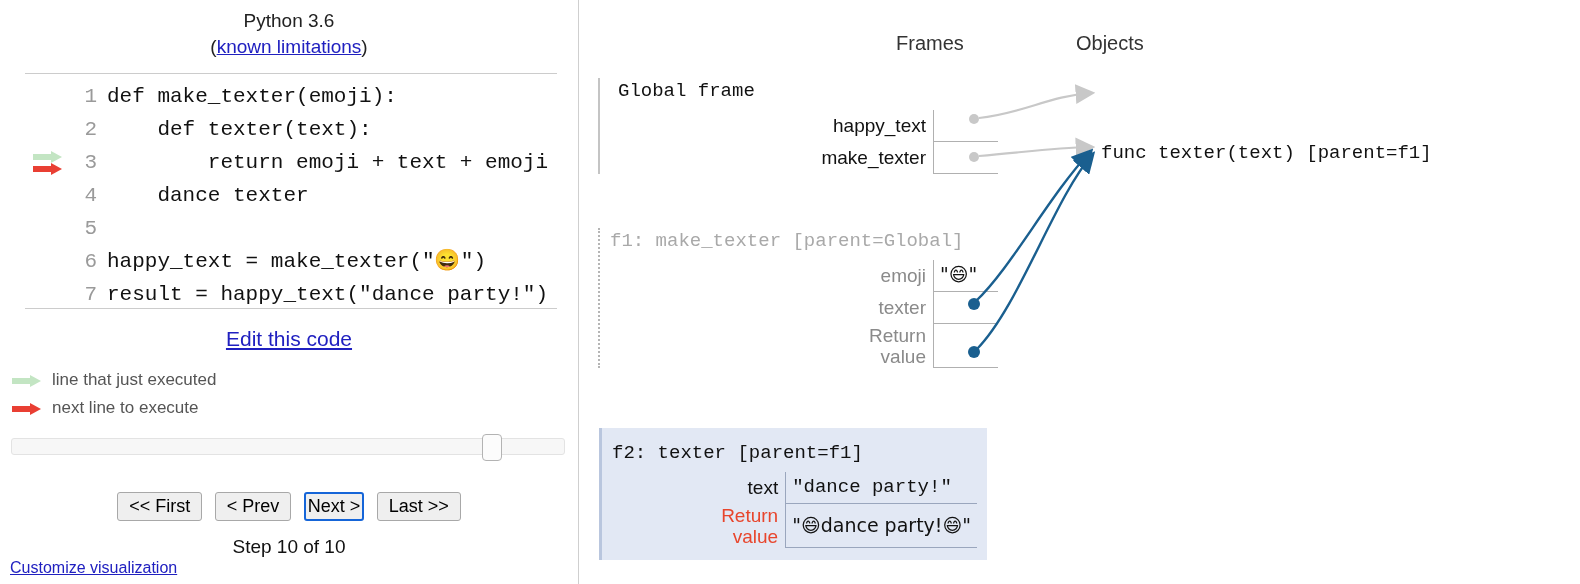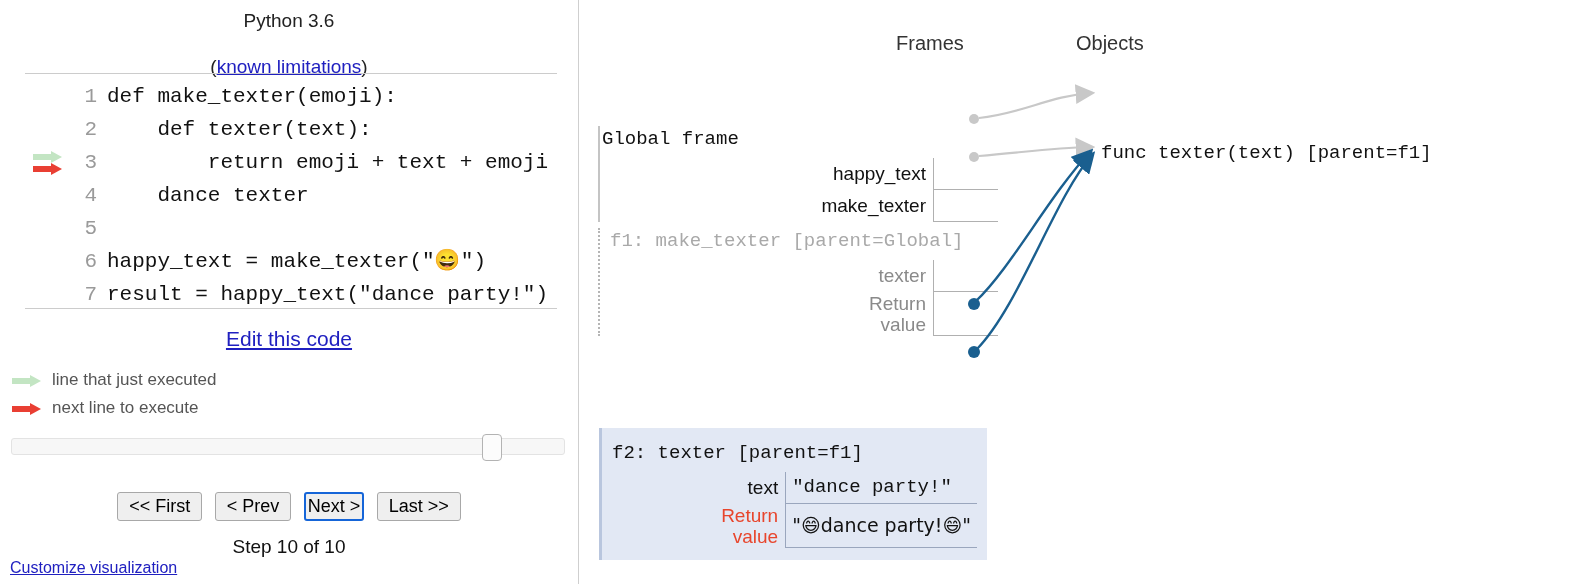--- a/index.html
+++ b/index.html
@@ -40,21 +40,20 @@
     line-height: 26px;
   }
   #py-limits-line {
     position: absolute;
     left: 0; top: 34px;
     width: 578px;
     text-align: center;
     font-size: 19px;
     color: #222;
     line-height: 26px;
-    margin-top: 20px;
   }
   a.link {
     color: #2020c0;
     text-decoration: underline;
     cursor: pointer;
   }
 
   #code-rule-top {
     position: absolute;
     left: 25px; top: 73px;
@@ -230,23 +229,22 @@
     font-size: 20px;
     color: #333;
   }
 
   
   #global-frame {
     position: absolute;
     left: 19px; top: 78px;
     width: 400px;
     border-left: 2px solid #c4c4c4;
-    padding-left: 2px;
+    padding-left: 18px;
     box-sizing: border-box;
-    margin-top: 48px;
   }
   .frame-title {
     font-size: 19px;
     color: #111;
     line-height: 26px;
     font-family: "Liberation Mono", "DejaVu Sans Mono", monospace;
     white-space: pre;
   }
   .frame-title.dim { color: #a9a9a9; }
 
@@ -464,20 +462,24 @@
         </tr>
       </tbody>
     </table>
   </div>
 
   <div id="f1-frame">
     <div class="frame-title dim">f1: make_texter [parent=Global]</div>
     <table class="var-table">
       <tbody>
         <tr>
+          <td class="var-name dim">emoji</td>
+          <td class="var-val"><span class="emoji">"😄"</span></td>
+        </tr>
+        <tr>
           <td class="var-name dim">texter</td>
           <td class="var-val">&nbsp;</td>
         </tr>
         <tr>
           <td class="var-name retval-dim">Return<br>value</td>
           <td class="var-val tall">&nbsp;</td>
         </tr>
       </tbody>
     </table>
   </div>

